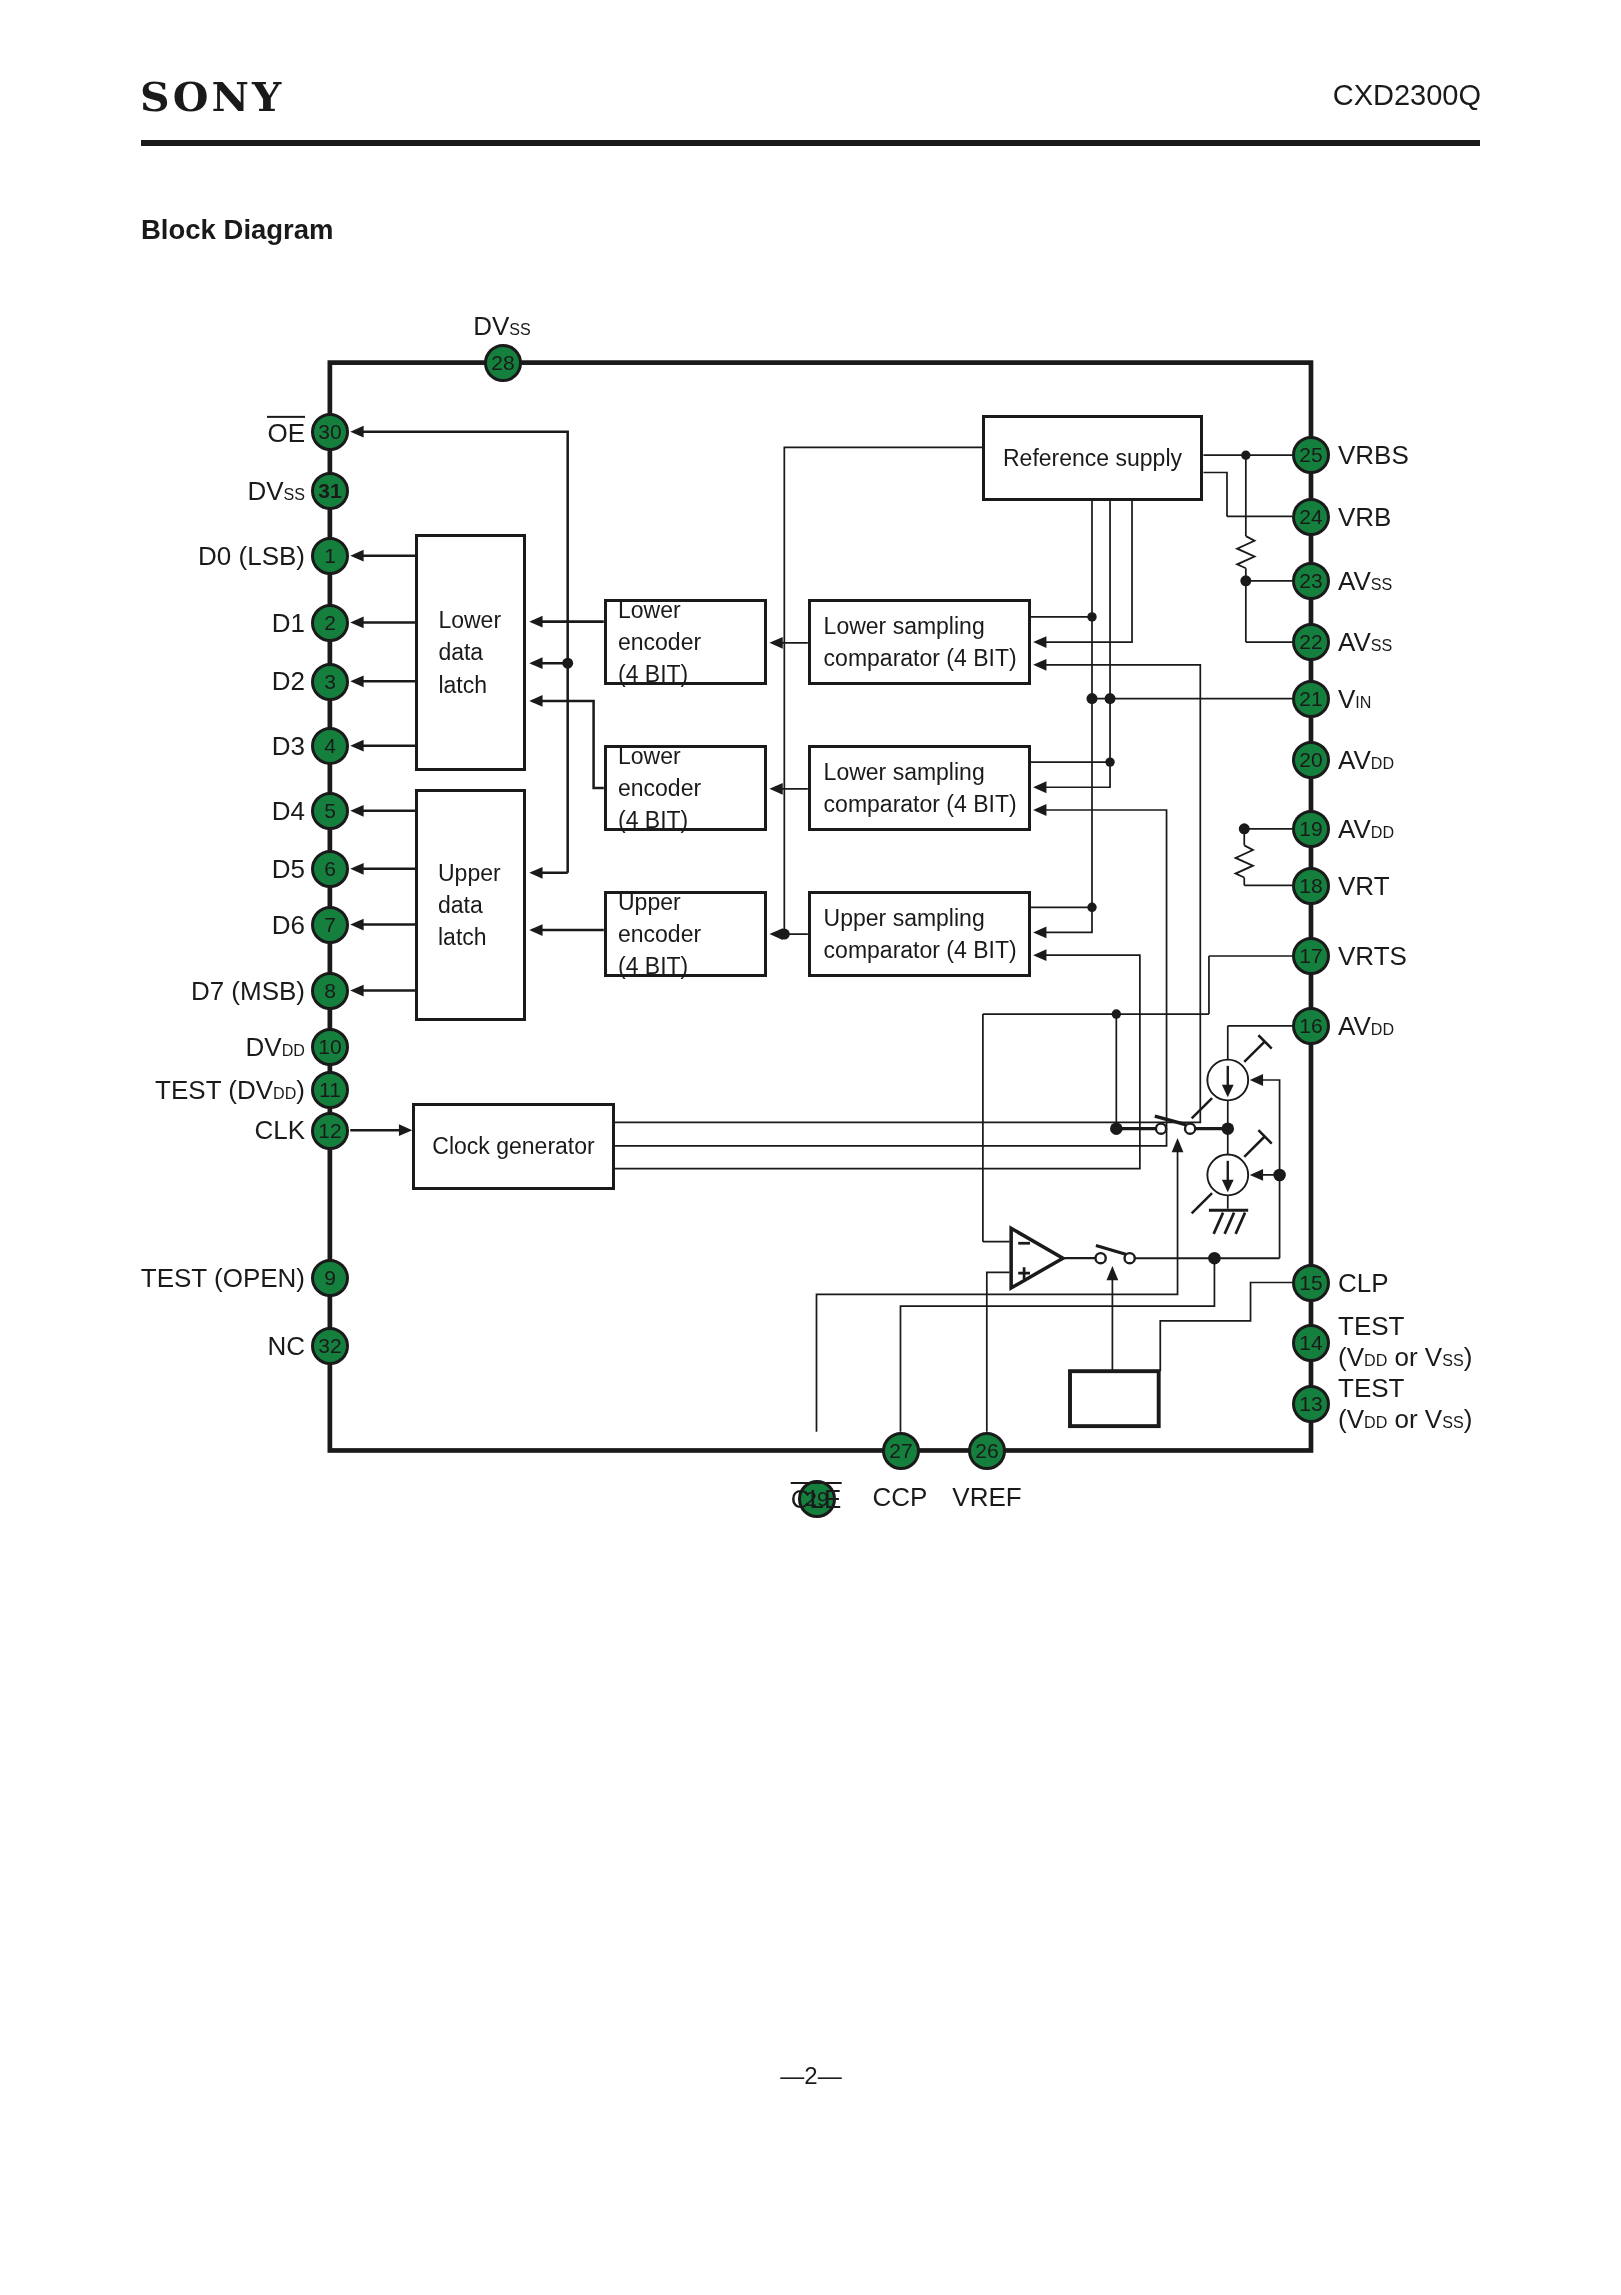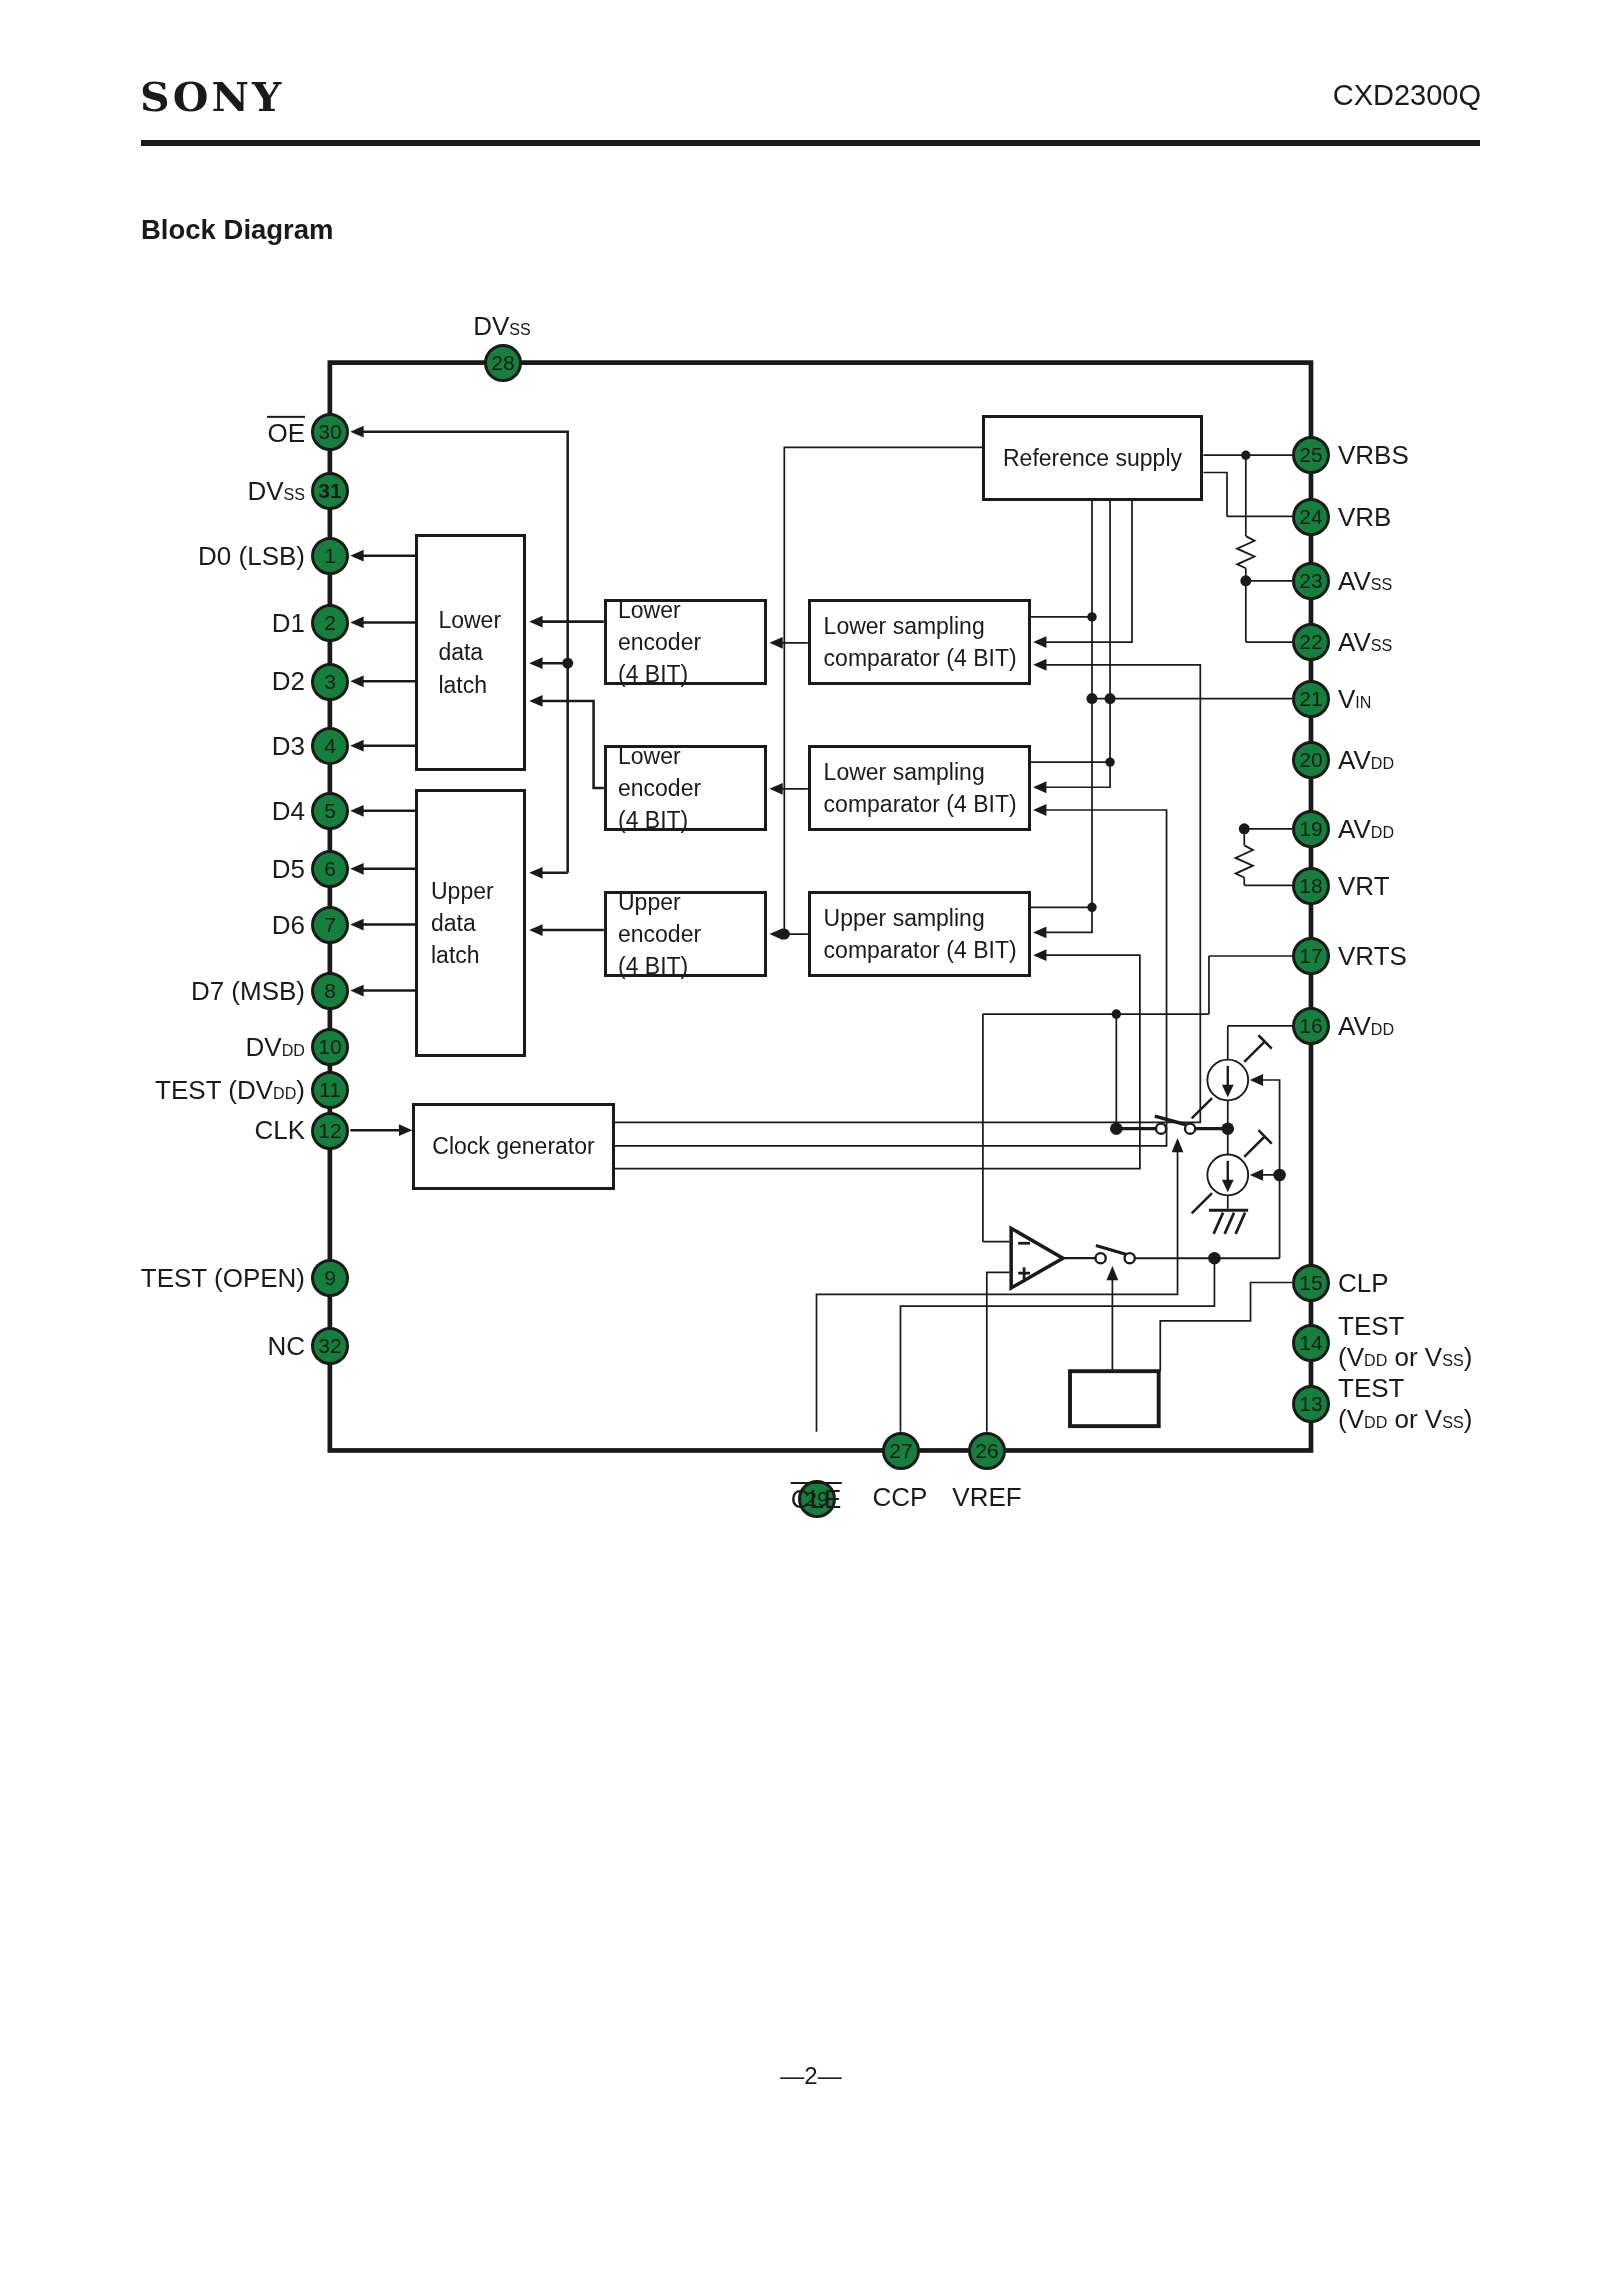--- a/index.html
+++ b/index.html
@@ -208,21 +208,21 @@
         <polygon points="525,1440 508,1432.5 508,1447.5"></polygon>
         <polygon points="1500,1450 1492.5,1468 1507.5,1468"></polygon>
         <polygon points="1417,1613 1409.5,1631 1424.5,1631"></polygon>
       </g>
     </svg>
 
     <div id="blocks-layer">
         <div class="blockbox" style="left: 415px; top: 534px; width: 111px; height: 237px; padding-left: 20.4px;">Lower
 data
 latch</div>
-        <div class="blockbox" style="left: 415px; top: 789px; width: 111px; height: 268px; padding-left: 13px;">Upper
+        <div class="blockbox" style="left: 415px; top: 789px; width: 111px; height: 232px; padding-left: 20px;">Upper
 data
 latch</div>
         <div class="blockbox" style="left: 604px; top: 599px; width: 163px; height: 86px; padding-left: 11px;">Lower encoder
 (4 BIT)</div>
         <div class="blockbox" style="left: 604px; top: 745px; width: 163px; height: 86px; padding-left: 11px;">Lower encoder
 (4 BIT)</div>
         <div class="blockbox" style="left: 604px; top: 891px; width: 163px; height: 86px; padding-left: 11px;">Upper encoder
 (4 BIT)</div>
         <div class="blockbox" style="left: 808px; top: 599px; width: 223px; height: 86px; padding-left: 12.6px;">Lower sampling
 comparator (4 BIT)</div>

